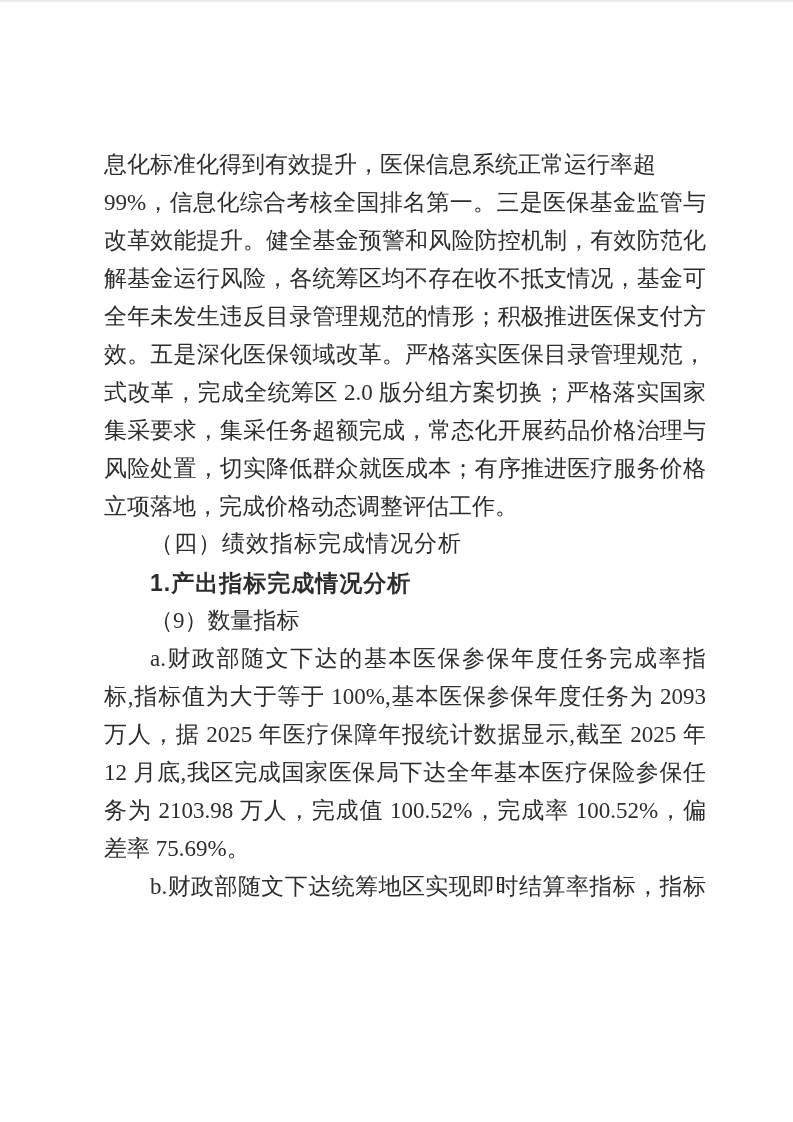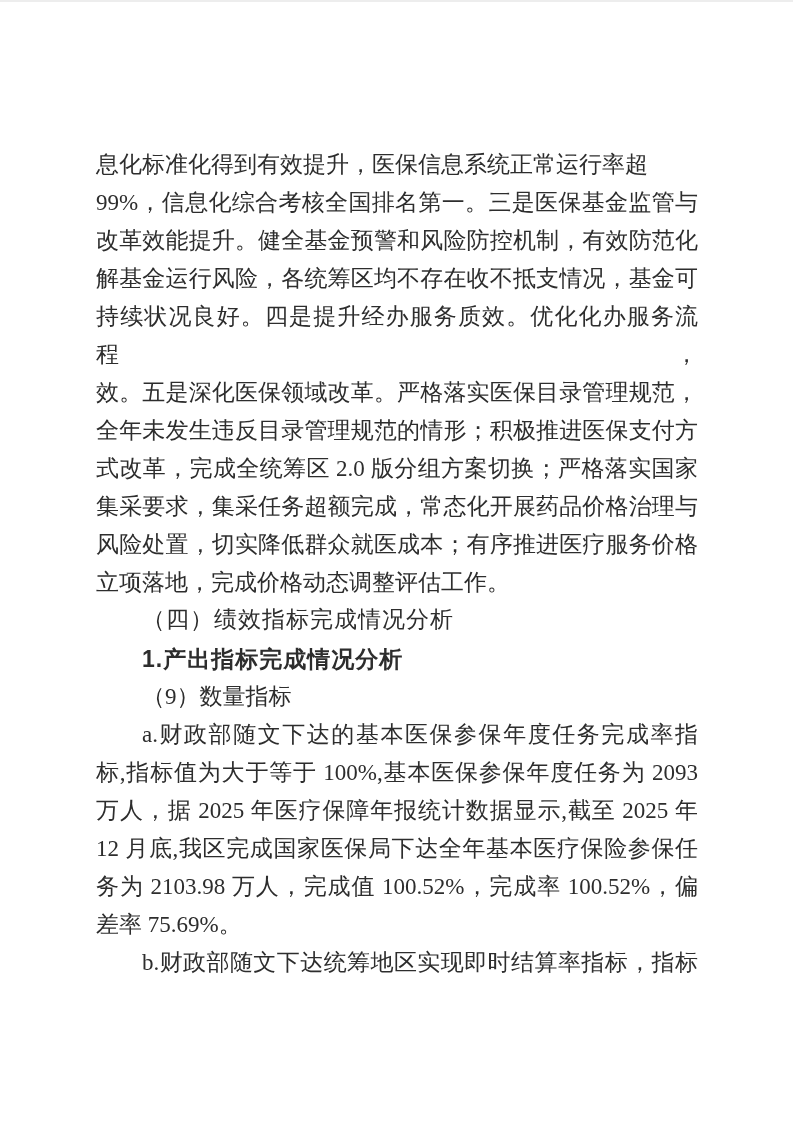--- a/index.html
+++ b/index.html
@@ -17,21 +17,21 @@
   .top-edge {
     position: absolute;
     top: 0;
     left: 0;
     width: 793px;
     height: 2px;
     background: #ededed;
   }
   .content {
     position: absolute;
-    left: 96px;
+    left: 104px;
     top: 146px;
     width: 602px;
     color: #2d2d2d;
   }
   .line {
     font-family: "Liberation Serif", "DejaVu Serif", serif;
     font-size: 23px;
     line-height: 38px;
     min-height: 38px;
     text-align: left;
@@ -57,23 +57,22 @@
 </head>
 <body>
 
 <div class="page">
   <div class="top-edge"></div>
   <div class="content">
       <div class="line body">息化标准化得到有效提升，医保信息系统正常运行率超</div>
       <div class="line body justify">99%，信息化综合考核全国排名第一。三是医保基金监管与</div>
       <div class="line body justify">改革效能提升。健全基金预警和风险防控机制，有效防范化</div>
       <div class="line body justify">解基金运行风险，各统筹区均不存在收不抵支情况，基金可</div>
-      <div class="line body justify">持续状况良好。四是提升经办服务质效。优化化办服务流程，</div>
+      <div class="line body justify">全年未发生违反目录管理规范的情形；积极推进医保支付方</div>
       <div class="line body justify">效。五是深化医保领域改革。严格落实医保目录管理规范，</div>
-      <div class="line body justify">全年未发生违反目录管理规范的情形；积极推进医保支付方</div>
       <div class="line body justify">式改革，完成全统筹区 2.0 版分组方案切换；严格落实国家</div>
       <div class="line body justify">集采要求，集采任务超额完成，常态化开展药品价格治理与</div>
       <div class="line body justify">风险处置，切实降低群众就医成本；有序推进医疗服务价格</div>
       <div class="line body">立项落地，完成价格动态调整评估工作。</div>
       <div class="line kaiti indent">（四）绩效指标完成情况分析</div>
       <div class="line bold indent">1.产出指标完成情况分析</div>
       <div class="line body indent">（9）数量指标</div>
       <div class="line body justify indent">a.财政部随文下达的基本医保参保年度任务完成率指</div>
       <div class="line body justify">标,指标值为大于等于 100%,基本医保参保年度任务为 2093</div>
       <div class="line body justify">万人，据 2025 年医疗保障年报统计数据显示,截至 2025 年</div>

